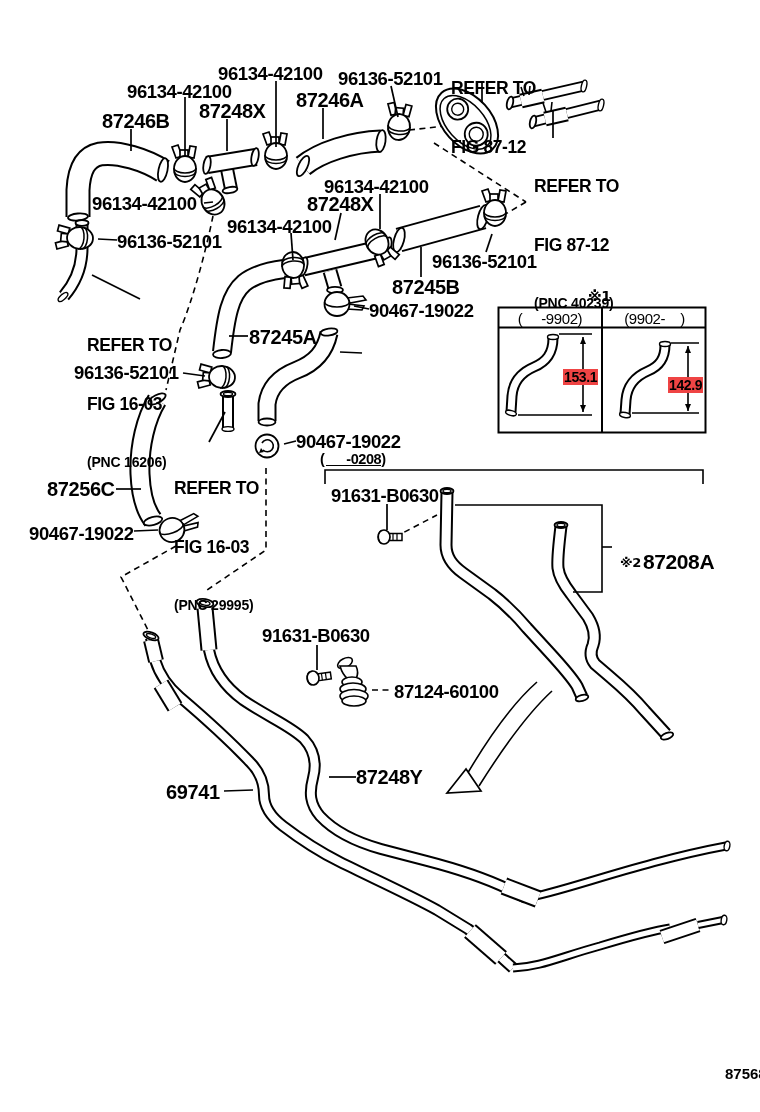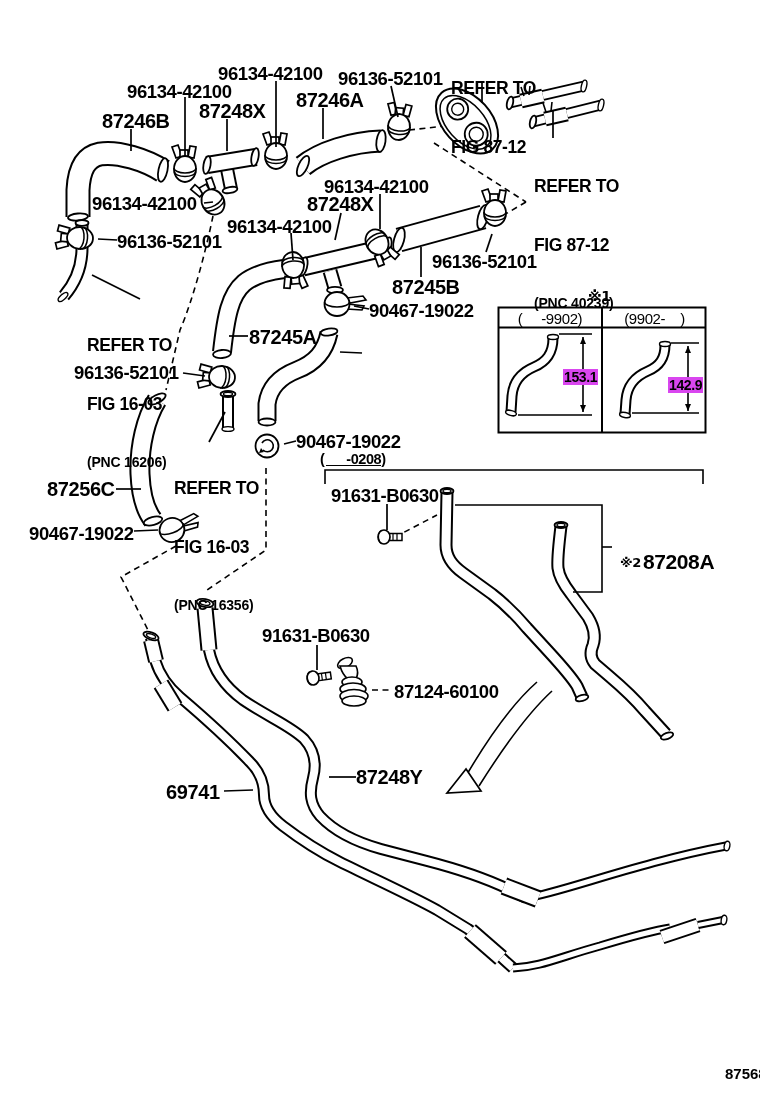--- a/index.html
+++ b/index.html
@@ -9,21 +9,21 @@
   .lbl{position:absolute;font-weight:bold;white-space:pre;letter-spacing:-0.4px;line-height:1.05;}
   .pn{font-size:20px;}
   .pn208{font-size:21px;}
   .num{font-size:18.5px;}
   .ref{font-size:17.5px;line-height:19.5px;}
   .pnc{font-size:14px;letter-spacing:-0.2px;}
   .rng{font-size:14.5px;text-decoration:underline;}
   .mark{font-size:13px;font-family:"DejaVu Sans",sans-serif;position:relative;top:-2px;margin-right:2px;}
   .mark2{font-size:14px;font-family:"DejaVu Sans",sans-serif;}
   .hdr{position:absolute;font-weight:normal;font-size:15px;text-align:center;white-space:pre;letter-spacing:-0.4px;}
-  .dim{position:absolute;font-weight:bold;font-size:14px;background:#d946ef;padding:0 1px;letter-spacing:-0.4px;}
+  .dim{position:absolute;font-weight:bold;font-size:14px;background:#ef4444;padding:0 1px;letter-spacing:-0.4px;}
   .foot{font-size:15px;letter-spacing:0;margin-left:48px;}
   
   .tube{stroke:#000;fill:none;stroke-width:var(--w);stroke-linecap:butt;stroke-linejoin:round;}
   .tube use.ti{stroke:#fff;stroke-width:calc(var(--w) - 4px);}
   .ring{fill:#fff;stroke:#000;stroke-width:1.8;}
   .ring2{fill:#fff;stroke:#000;stroke-width:1.4;}
   .ld{stroke:#000;stroke-width:1.7;fill:none;}
   .thin{stroke:#000;stroke-width:1.6;fill:none;}
   .dash{stroke:#000;stroke-width:1.6;fill:none;stroke-dasharray:6 4.5;}
   .box{stroke:#000;stroke-width:2;fill:none;}
@@ -388,21 +388,21 @@
 <div class="hdr" style="left:604px;top:310px;width:101px">(9902-    )</div>
 <div class="dim" style="left:563px;top:369px">153.1</div>
 <div class="dim" style="left:668px;top:377px">142.9</div>
 
 <div class="lbl pn" style="left:47px;top:479px">87256C</div>
 <div class="lbl num" style="left:29px;top:524px">90467-19022</div>
 
 <div class="lbl ref" style="left:174px;top:440px">
   <div>REFER TO</div>
   <div>FIG 16-03</div>
-  <div class="pnc">(PNC 16356)</div>
+  <div class="pnc">(PNC 29995)</div>
 </div>
 
 <div class="lbl num" style="left:296px;top:432px">90467-19022</div>
 <div class="lbl rng" style="left:320px;top:452px">(      -0208)</div>
 <div class="lbl num" style="left:331px;top:486px">91631-B0630</div>
 
 <div class="lbl" style="left:612px;top:534px">
   <span class="mark">※2</span><span class="pn208">87208A</span>
 </div>
 

